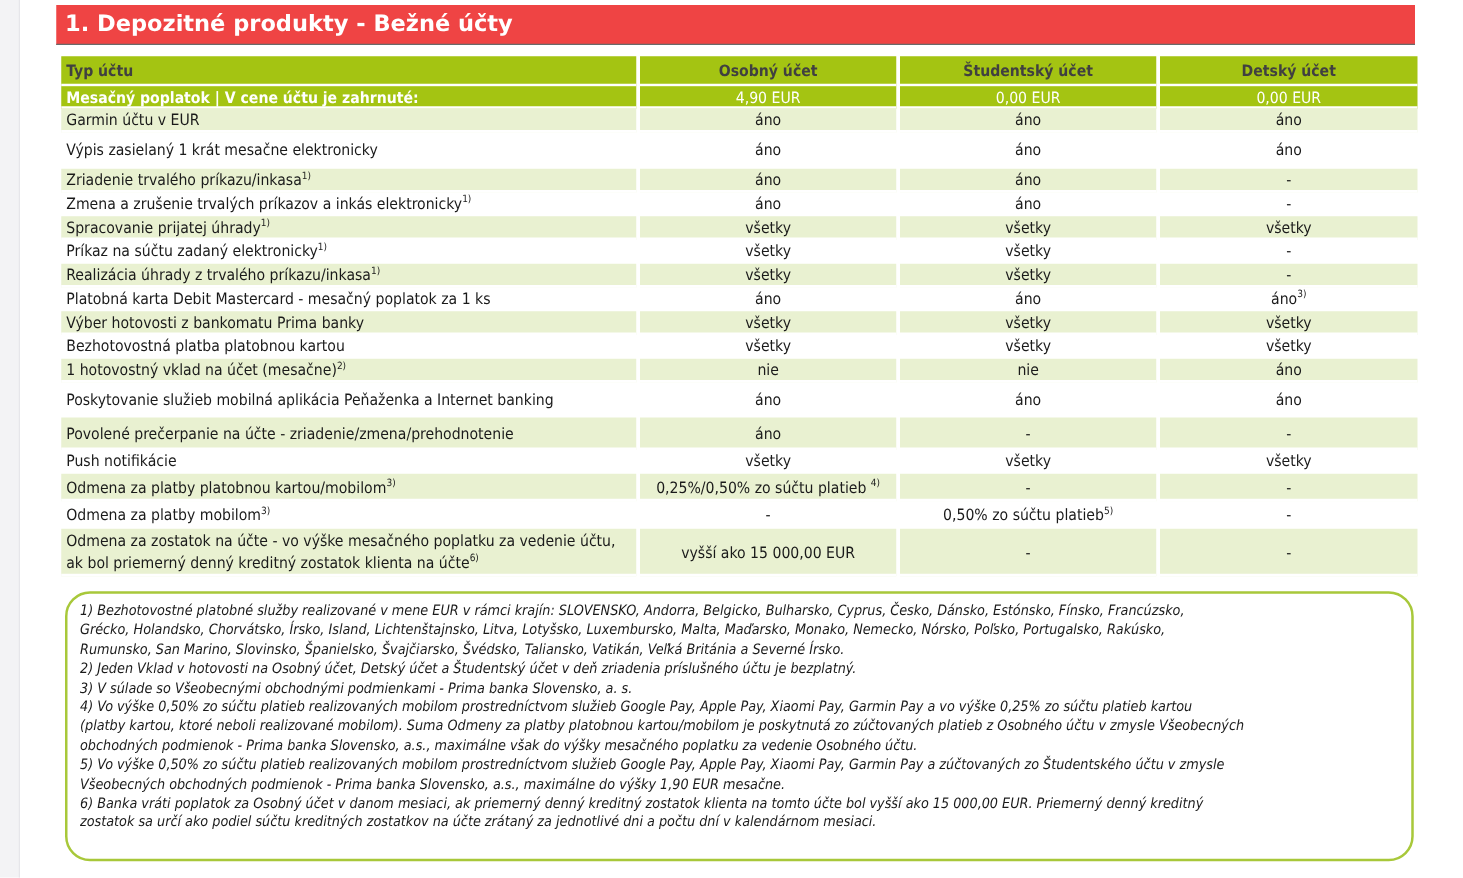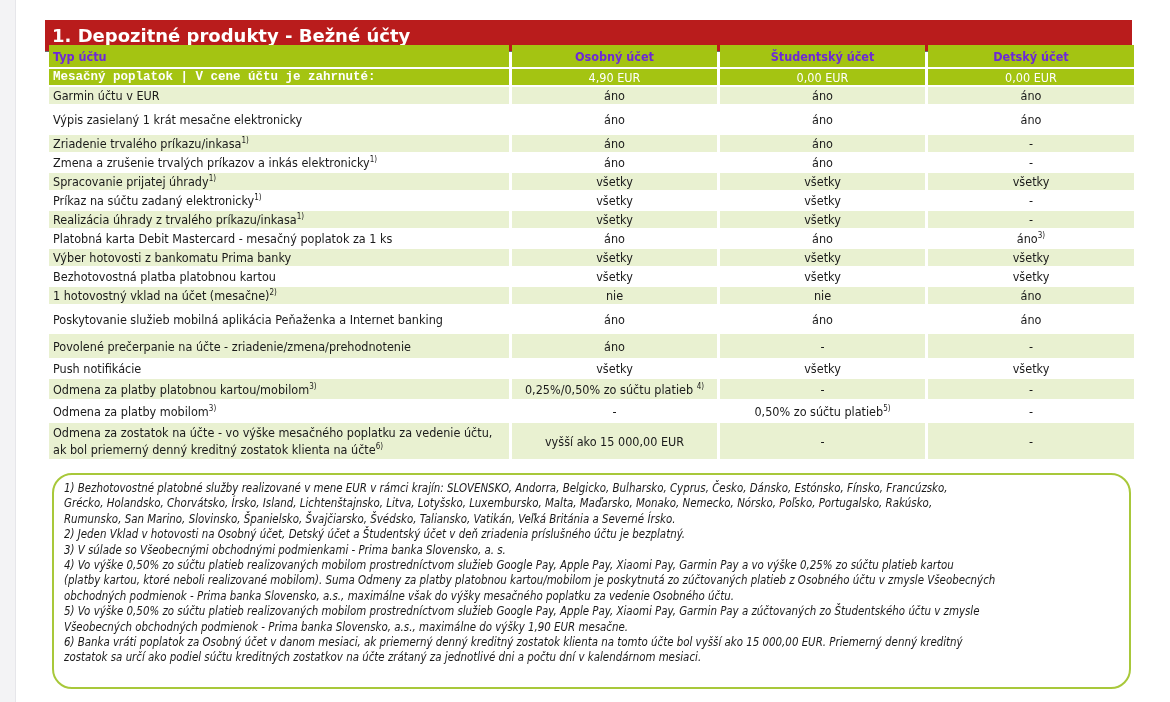--- a/index.html
+++ b/index.html
@@ -7,44 +7,44 @@
     width:1170px; height:702px; overflow:hidden; position:relative;
     background:#ffffff;
     font-family:"DejaVu Sans Condensed","DejaVu Sans", sans-serif;
     color:#1a1a1a;
   }
   .left-gutter {
     position:absolute; left:0; top:0; width:15px; height:702px; background:#f3f3f5;
     border-right:1px solid #e6e6ea;
   }
   .title-bar {
-    position:absolute; left:45px; top:20px; width:1087px; height:32px;
-    background:#b91c1c; color:#ffffff;
+    position:absolute; left:45px; top:4px; width:1087px; height:32px;
+    background:#ef4444; color:#ffffff;
     font-family:"DejaVu Sans", sans-serif; font-weight:bold; font-size:18px;
     line-height:32px; padding-left:7px; box-sizing:border-box;
     border-bottom:1px solid #6a6a6a;
   }
   table.products {
     position:absolute; left:46px; top:45px; width:1086px;
     border-collapse:separate; border-spacing:3px 0px;
     font-size:12.5px;
     table-layout:fixed;
   }
   table.products col.c0 { width:460px; }
   table.products col.c1 { width:205px; }
   table.products col.c2 { width:205px; }
   table.products col.c3 { width:206px; }
   table.products td {
     padding:0 4px; vertical-align:middle; white-space:nowrap;
     border-bottom:2px solid #ffffff;
   }
   table.products td.val { text-align:center; }
-  tr.head td { background:#a4c412; color:#6d28d9; font-weight:bold; height:22px; }
+  tr.head td { background:#a4c412; color:#404040; font-weight:bold; height:22px; }
   tr.fee td { background:#a4c412; color:#ffffff; height:16px; }
-  tr.fee td.lbl { font-weight:bold;font-family:Liberation Mono, monospace; }
+  tr.fee td.lbl { font-weight:bold; }
   tr.shade td { background:#e9f1d1; }
   tr.plain td { background:#ffffff; }
   sup { font-size:8px; line-height:0; vertical-align:super; }
   .notes {
     position:absolute; left:52px; top:473px; width:1079px; height:216px;
     border:2px solid #a8c83a; border-radius:20px; box-sizing:border-box;
     padding:6px 10px 0 10px;
     font-family:"DejaVu Sans Condensed","DejaVu Sans", sans-serif;
     font-style:italic; font-size:11.4px; line-height:15.4px; color:#1a1a1a;
   }

